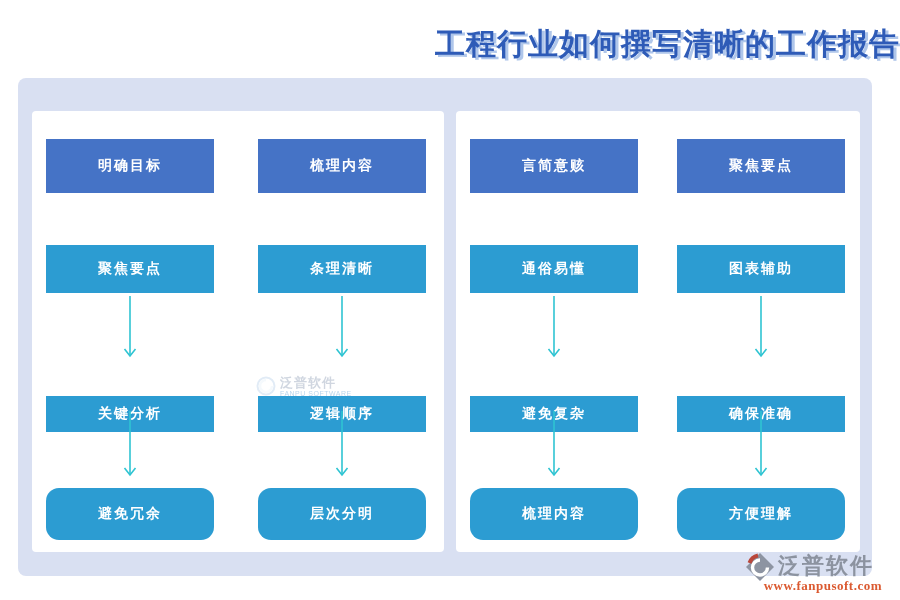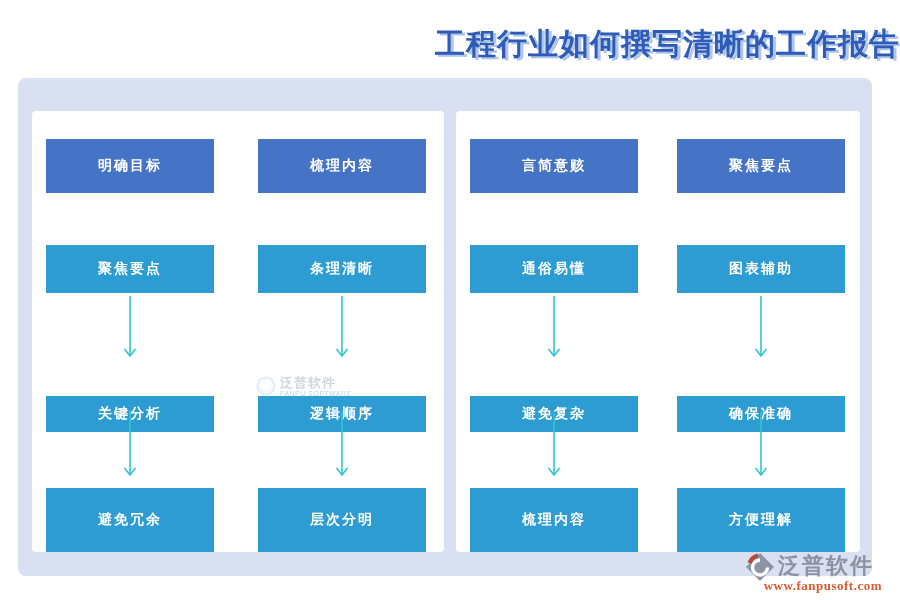--- a/index.html
+++ b/index.html
@@ -17,21 +17,21 @@
   .panel.left{left:32px;width:412px;}
   .panel.right{left:456px;width:404px;}
 
   .box{position:absolute;width:168px;display:flex;align-items:center;justify-content:center;
     color:#ffffff;font-weight:bold;font-size:14px;letter-spacing:2px;text-align:center;}
   .hdr{background:var(--header-box,#4573C6);}
   .stp{background:var(--step-box,#2C9CD2);}
 
   .c1{left:46px;} .c2{left:258px;} .c3{left:470px;} .c4{left:677px;}
   .r1{top:139px;height:54px;} .r2{top:245px;height:48px;}
-  .r3{top:361px;height:36px;margin-top:35px;} .r4{top:488px;height:64px;}
+  .r3{top:361px;height:36px;margin-top:35px;} .r4{top:488px;height:52px;border-radius:13px;}
 
   .arrow{position:absolute;width:14px;color:var(--arrow,#2FC4D2);line-height:0;}
   .a1{top:296px;height:62px;} .a2{top:411px;height:66px;}
   .x1{left:123px;} .x2{left:335px;} .x3{left:547px;} .x4{left:754px;}
 
   .watermark{position:absolute;left:255px;top:375px;display:flex;align-items:flex-start;
     gap:3px;opacity:.55;z-index:5;pointer-events:none;}
   .wm-text{display:flex;flex-direction:column;}
   .wm-brand{font-size:13px;font-weight:bold;color:#AAB6C8;letter-spacing:1px;line-height:15px;}
   .wm-caption{font-size:7px;color:#7FB3DE;letter-spacing:.5px;line-height:8px;}

